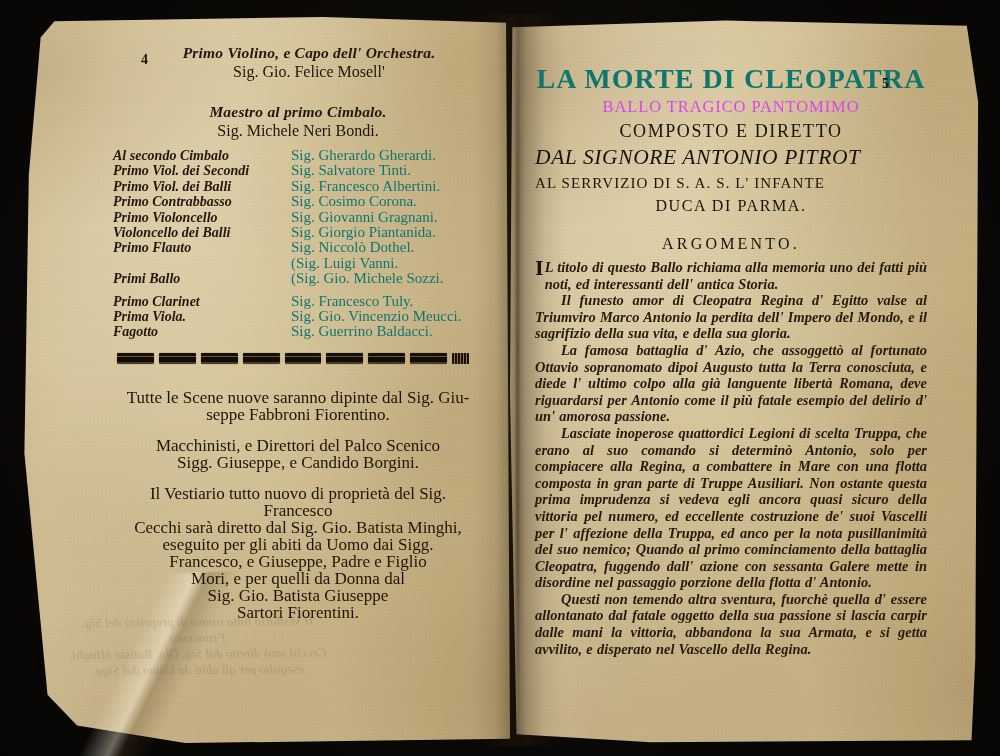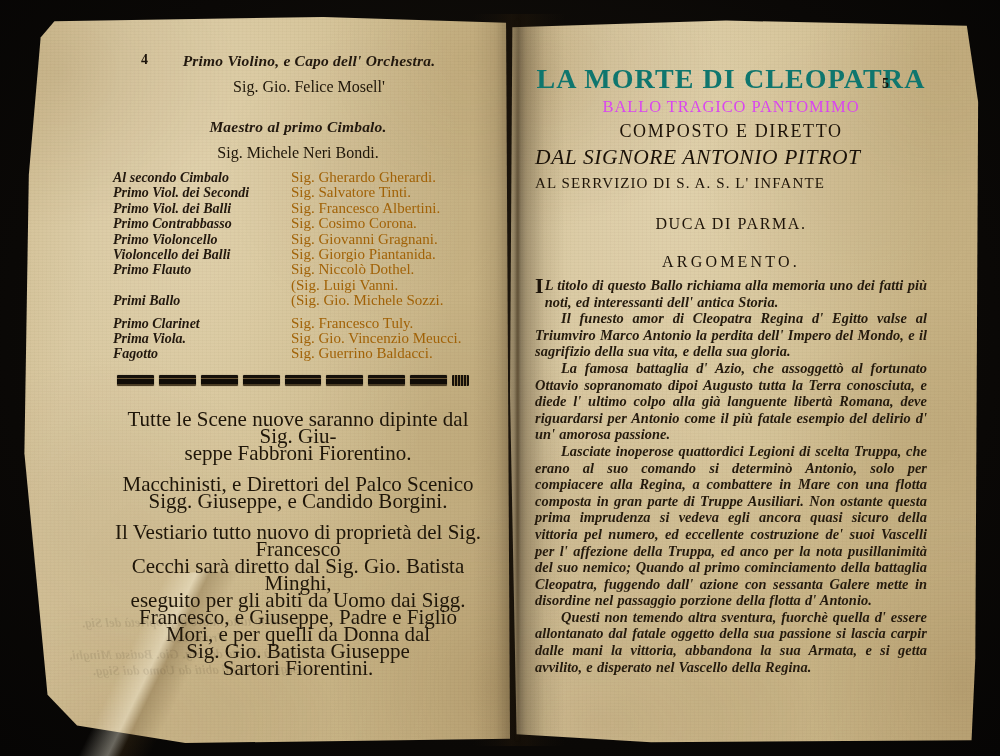--- a/index.html
+++ b/index.html
@@ -75,52 +75,52 @@
   .page{position:absolute;color:#241a0f;}
   .page *{ -webkit-font-smoothing:antialiased; }
 
   
   .pg-left{left:95px;top:30px;width:370px;}
   .folio{position:absolute;font-weight:bold;font-size:14px;color:#1d140b;}
   .folio-l{left:28px;top:8px;}
   .folio-r{right:38px;top:12px;}
 
   .role-head{text-align:center;font-style:italic;font-weight:bold;font-size:15.5px;
-    letter-spacing:.2px;color:#22180e;margin:8px;white-space:nowrap;}
+    letter-spacing:.2px;color:#22180e;margin:0;white-space:nowrap;}
   .role-name{text-align:center;font-size:16px;color:#1f1609;margin:1px 0 0 0;}
 
   table.credits{border-collapse:collapse;width:100%;margin-top:8px;}
   table.credits td{padding:0;vertical-align:top;line-height:15.4px;}
   td.instr{width:178px;font-style:italic;font-weight:bold;font-size:14px;color:#22180e;white-space:nowrap;}
-  td.perf{font-size:15px;color:#a16207;white-space:nowrap;}
+  td.perf{font-size:15px;color:#0f766e;white-space:nowrap;}
   tr.gap td{height:7px;line-height:7px;font-size:0;}
 
   
   .ornament{display:flex;gap:5px;align-items:center;justify-content:flex-start;
     margin:12px 0 0 4px;width:352px;height:13px;}
   .orn-dash{flex:1 1 auto;height:11px;
     background:linear-gradient(180deg,#15100a 0 26%, #6a5636 26% 34%, #100c07 34% 78%, #4a3c24 78% 100%);
     border-radius:1px;box-shadow:0 0 1px rgba(0,0,0,.6);}
   .orn-end{width:17px;height:11px;
     background:repeating-linear-gradient(90deg,#15100a 0 2px, #8a7448 2px 3px);
     border-radius:1px;}
 
-  .note{text-align:center;font-size:21px;line-height:17px;color:#1f1609;margin:14px 2px 0 2px;}
+  .note{text-align:center;font-size:17px;line-height:17px;color:#1f1609;margin:14px 2px 0 2px;}
   .note.mt{margin-top:24px;}
   .note.mt2{margin-top:14px;}
 
   
   .pg-right{left:517px;top:50px;width:392px;}
   .title1{text-align:center;font-size:28px;font-weight:bold;letter-spacing:1.1px;
     color:#0f766e;margin:0;line-height:30px;white-space:nowrap;}
   .title2{text-align:center;font-size:16.5px;letter-spacing:.9px;color:#d946ef;margin:3px 0 0 0;white-space:nowrap;}
   .title3{text-align:center;font-size:18px;letter-spacing:1.6px;color:#1d1308;margin:4px 0 0 0;white-space:nowrap;}
   .title4{text-align:left;font-size:21.5px;letter-spacing:.6px;color:#1b1208;margin:3px 0 0 0;white-space:nowrap;font-style:italic;}
   .title5{text-align:left;font-size:15px;letter-spacing:1.1px;color:#1f1509;margin:5px 0 0 0;white-space:nowrap;}
-  .title6{text-align:center;font-size:16px;letter-spacing:1.6px;color:#1d1308;margin:23px 0 0 0;white-space:nowrap;}
+  .title6{text-align:center;font-size:16px;letter-spacing:1.6px;color:#1d1308;margin:5px 0 0 0;white-space:nowrap;}
 
   .argo{text-align:center;font-size:16px;letter-spacing:3.2px;color:#1b1208;margin:20px 0 6px 0;}
 
   .body p{font-style:italic;font-weight:bold;font-size:14.4px;line-height:16.6px;
     color:#241a0d;margin:0;text-align:justify;text-indent:26px;
     letter-spacing:.05px;word-spacing:.5px;}
   .body p.first{text-indent:0;}
   .dropcap{float:left;font-style:normal;font-weight:bold;font-size:22px;line-height:17px;
     margin:0 1px 0 0;color:#1b1208;}
 

